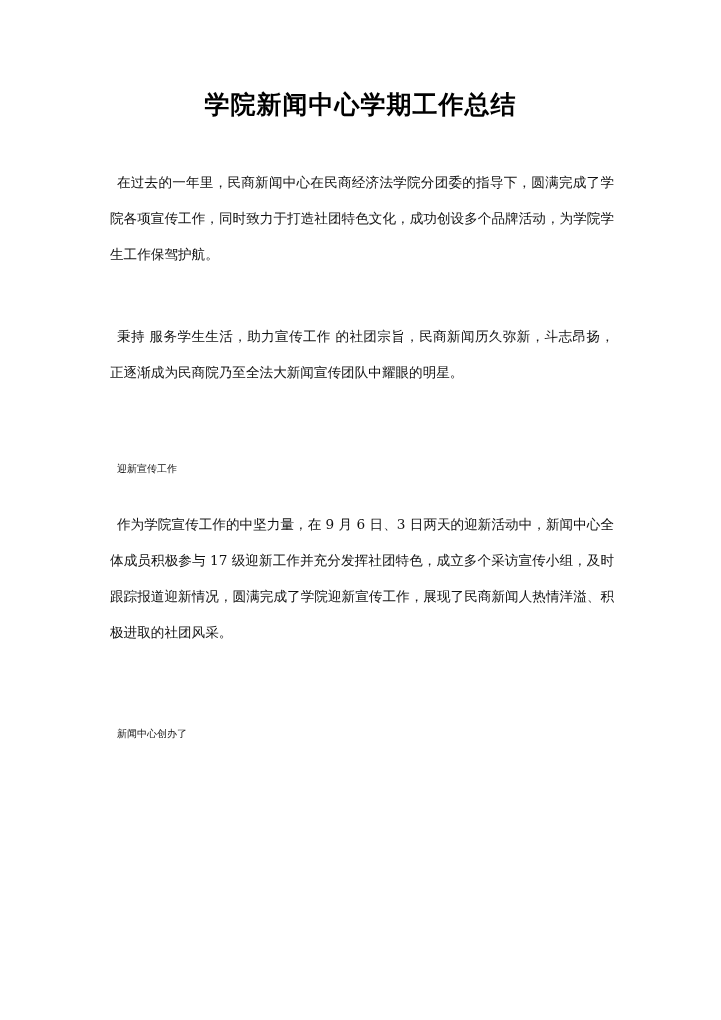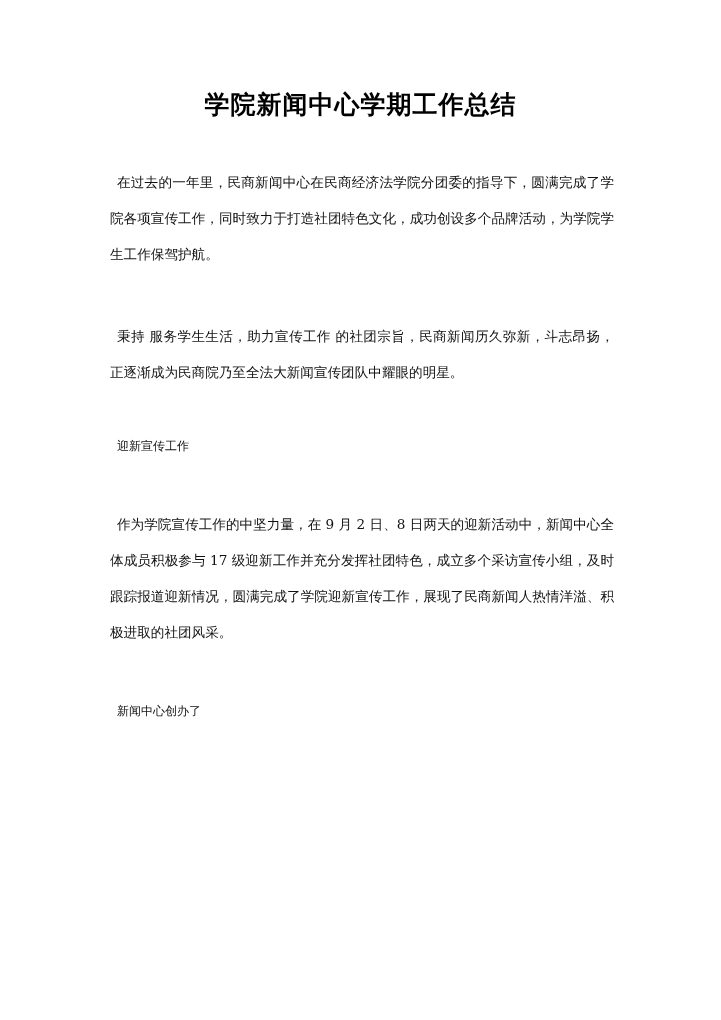--- a/index.html
+++ b/index.html
@@ -4,37 +4,37 @@
   <style>
     html, body { margin: 0; padding: 0; background: #ffffff; }
     body { width: 721px; height: 1020px; position: relative; overflow: hidden;
       font-family: "DejaVu Serif", "Liberation Serif", serif; color: #111; }
     .page { position: absolute; left: 0; top: 0; width: 721px; height: 888px; background: #fff; }
     .title { position: absolute; top: 88px; left: 0; width: 721px; text-align: center;
       font-size: 25px; font-weight: bold; letter-spacing: 1px; color: #000; }
     .para { position: absolute; left: 110px; width: 504px; font-size: 13.6px;
       line-height: 36px; text-align: justify; color: #111; }
     .para .t { display: block; text-indent: 7px; }
-    .heading { position: absolute; left: 117px; font-size: 12px; color: #111; }
+    .heading { position: absolute; left: 117px; font-size: 10px; color: #111; margin-top: 24px; }
   </style>
 </head>
 <body>
 
 <div class="page">
   <div class="title">学院新闻中心学期工作总结</div>
 
   <div class="para" style="top:164px;">
     <span class="t"> 在过去的一年里，民商新闻中心在民商经济法学院分团委的指导下，圆满完成了学院各项宣传工作，同时致力于打造社团特色文化，成功创设多个品牌活动，为学院学生工作保驾护航。</span>
   </div>
 
   <div class="para" style="top:318px;">
     <span class="t"> 秉持 服务学生生活，助力宣传工作 的社团宗旨，民商新闻历久弥新，斗志昂扬，正逐渐成为民商院乃至全法大新闻宣传团队中耀眼的明星。</span>
   </div>
 
   <div class="heading" style="top:438px;">迎新宣传工作</div>
 
   <div class="para" style="top:506px;">
-    <span class="t"> 作为学院宣传工作的中坚力量，在 9 月 2 日、8 日两天的迎新活动中，新闻中心全体成员积极参与 17 级迎新工作并充分发挥社团特色，成立多个采访宣传小组，及时跟踪报道迎新情况，圆满完成了学院迎新宣传工作，展现了民商新闻人热情洋溢、积极进取的社团风采。</span>
+    <span class="t"> 作为学院宣传工作的中坚力量，在 9 月 6 日、3 日两天的迎新活动中，新闻中心全体成员积极参与 17 级迎新工作并充分发挥社团特色，成立多个采访宣传小组，及时跟踪报道迎新情况，圆满完成了学院迎新宣传工作，展现了民商新闻人热情洋溢、积极进取的社团风采。</span>
   </div>
 
   <div class="heading" style="top:703px;">新闻中心创办了</div>
 
 </div>
 
 </body></html>

